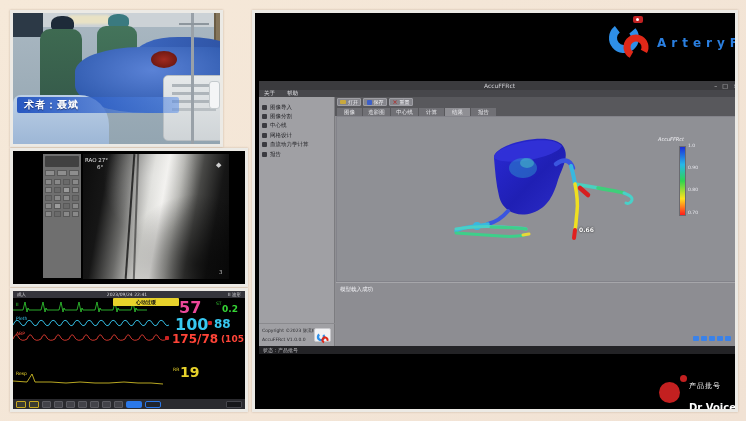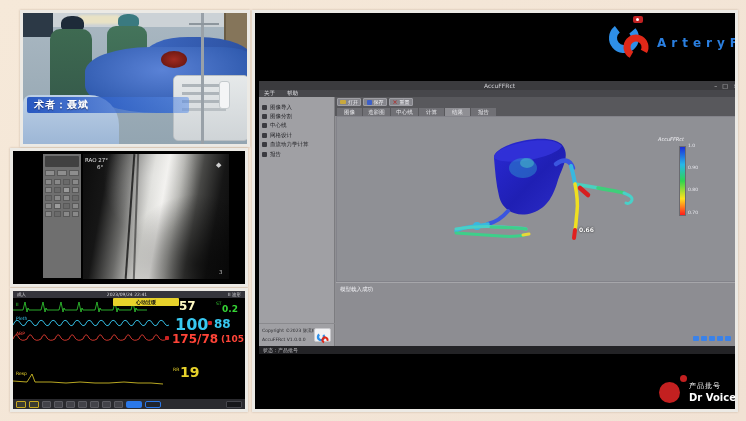--- a/index.html
+++ b/index.html
@@ -2,21 +2,21 @@
 <html><head>
 <meta charset="utf-8">
 <style>
   * { margin:0; padding:0; box-sizing:border-box; }
   html,body { width:746px; height:421px; }
   body { font-family:"DejaVu Sans","Liberation Sans",sans-serif; background:#f3e7d6; overflow:hidden; }
   .stage { position:relative; width:746px; height:421px; background:linear-gradient(135deg,#f6e9d9,#f1e2d4); }
   .panel { position:absolute; background:#000; border:3px solid #eceae5; box-shadow:0 0 2px rgba(120,90,70,.35); overflow:hidden; }
 
   
-  #video-panel { left:20px; top:10px; width:230px; height:137px; }
+  #video-panel { left:10px; top:10px; width:213px; height:137px; }
   .vid-inner { position:absolute; inset:0; background:linear-gradient(#aab8c2,#93a5b1); }
   .ceiling { position:absolute; left:0; top:0; width:100%; height:14px; background:#ccd2d6; }
   .ceil-light { position:absolute; left:55px; top:2px; width:42px; height:9px; background:#e9e2c4; border-radius:3px; filter:blur(1px); }
   .equip-tl { position:absolute; left:0; top:0; width:30px; height:24px; background:#2c3946; }
   .cab-tr { position:absolute; left:201px; top:0; width:31px; height:52px; background:#85755a; border-left:2px solid #6a5c44; }
   .surg1-cap { position:absolute; left:38px; top:3px; width:23px; height:15px; background:#1e2b39; border-radius:45% 45% 30% 30%; }
   .surg1 { position:absolute; left:27px; top:16px; width:42px; height:82px; background:linear-gradient(#3e6a51,#35594a); border-radius:10px 10px 0 0; }
   .surg2-cap { position:absolute; left:95px; top:1px; width:21px; height:14px; background:#3a7a80; border-radius:45% 45% 30% 30%; }
   .surg2 { position:absolute; left:84px; top:13px; width:40px; height:74px; background:linear-gradient(#44745b,#3a644f); border-radius:9px 9px 0 0; }
   .drape1 { position:absolute; left:62px; top:34px; width:172px; height:66px; background:radial-gradient(ellipse at 45% 35%, #5a82d6, #2c57ab 75%); border-radius:38% 22% 30% 42%; }
@@ -101,21 +101,21 @@
   .msgpanel { position:absolute; left:77px; top:201px; width:403px; height:64px; background:#8d8d92; border-top:1px solid #a6a6aa; }
   .msgtext { position:absolute; left:4px; top:3px; color:#f2f2f6; font-size:5.5px; }
   .miniblue { position:absolute; right:8px; bottom:5px; display:flex; gap:2px; }
   .miniblue i { width:6px; height:5px; background:#3b82e8; border-radius:1px; }
 
   .drvoice { position:absolute; left:398px; top:356px; width:86px; height:44px; }
   .dv-circle { position:absolute; left:6px; top:13px; width:21px; height:21px; background:#c32020; border-radius:50%; }
   .dv-dot { position:absolute; left:27px; top:6px; width:7px; height:7px; background:#c32020; border-radius:50%; }
   .dv-text { position:absolute; left:36px; top:12px; color:#fff; }
   .dv-text .cn { font-size:7px; letter-spacing:1px; }
-  .dv-text .en { font-size:10px; font-weight:bold; margin-top:1px; }
+  .dv-text .en { font-size:10px; font-weight:bold; margin-top:11px; }
 </style>
 </head>
 <body>
 
 <div class="stage">
 
   <div class="panel" id="video-panel">
     <div class="vid-inner">
       <div class="ceiling"></div>
       <div class="ceil-light"></div>
@@ -194,21 +194,21 @@
       <path d="M0,48 q3,-8 6,-1 q3,4 8,1 q3,-8 6,-1 q3,4 8,1 q3,-8 6,-1 q3,4 8,1 q3,-8 6,-1 q3,4 8,1 q3,-8 6,-1 q3,4 8,1 q3,-8 6,-1 q3,4 8,1 q3,-8 6,-1 q3,4 8,1 q3,-8 6,-1 q3,4 8,1 q3,-8 6,-1 q3,4 8,1 q3,-8 6,-1 q3,4 8,1 q3,-8 6,-1 q3,4 8,1" fill="none" stroke="#ff4438" stroke-width="0.8"></path>
       <path d="M0,90 l14,1 l5,-8 l3,8 l16,0 l15,1 l14,-1 l15,1 l14,0 l15,-1 l14,1 l13,0 l12,1" fill="none" stroke="#e7d22b" stroke-width="0.8"></path>
     </svg>
 
     <span class="wave-label" style="left:3px;top:11px;color:#35d435;">II</span>
     <span class="wave-label" style="left:3px;top:25px;color:#38c8f0;">Pleth</span>
     <span class="wave-label" style="left:3px;top:40px;color:#ff4438;">ABP</span>
     <span class="wave-label" style="left:3px;top:80px;color:#e7d22b;">Resp</span>
 
     <span class="mini-ic" style="left:160px;top:11px;background:#2a8a2a;"></span>
-    <span class="bignum" style="left:166px;top:9px;font-size:12px;color:#fef9c3;">57</span>
+    <span class="bignum" style="left:166px;top:9px;font-size:16px;color:#ec4899;">57</span>
     <span class="wave-label" style="left:203px;top:10px;color:#35d435;">ST</span>
     <span class="bignum" style="left:209px;top:14px;font-size:9px;color:#35d435;">0.2</span>
 
     <span class="bignum" style="left:162px;top:26px;font-size:16px;color:#38c8f0;">100</span>
     <span class="mini-ic" style="left:195px;top:30px;background:#c22;"></span>
     <span class="bignum" style="left:201px;top:27px;font-size:12px;color:#38c8f0;">88</span>
 
     <span class="mini-ic" style="left:152px;top:45px;background:#c22;"></span>
     <span class="bignum" style="left:159px;top:42px;font-size:12px;color:#ff4438;">175/78</span>
     <span class="bignum" style="left:208px;top:44px;font-size:9px;color:#ff4438;">(105)</span>

